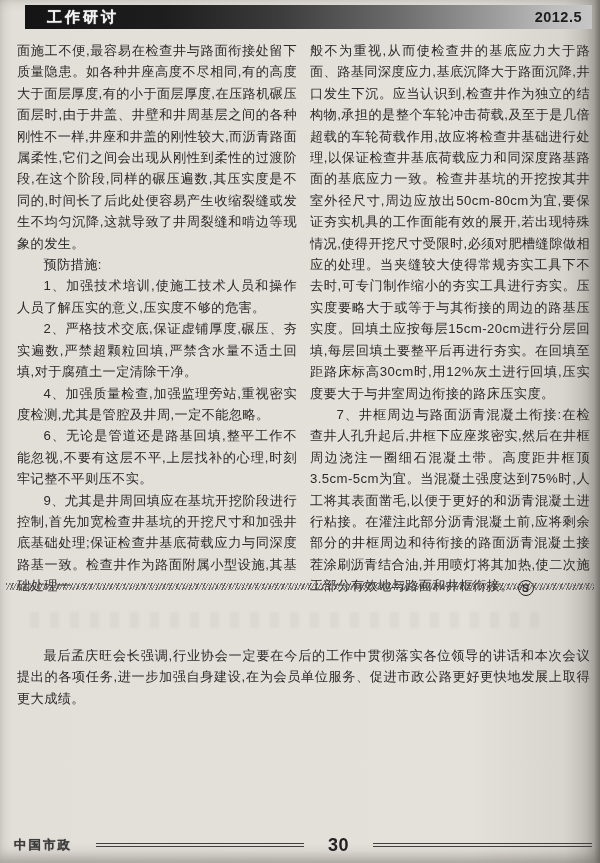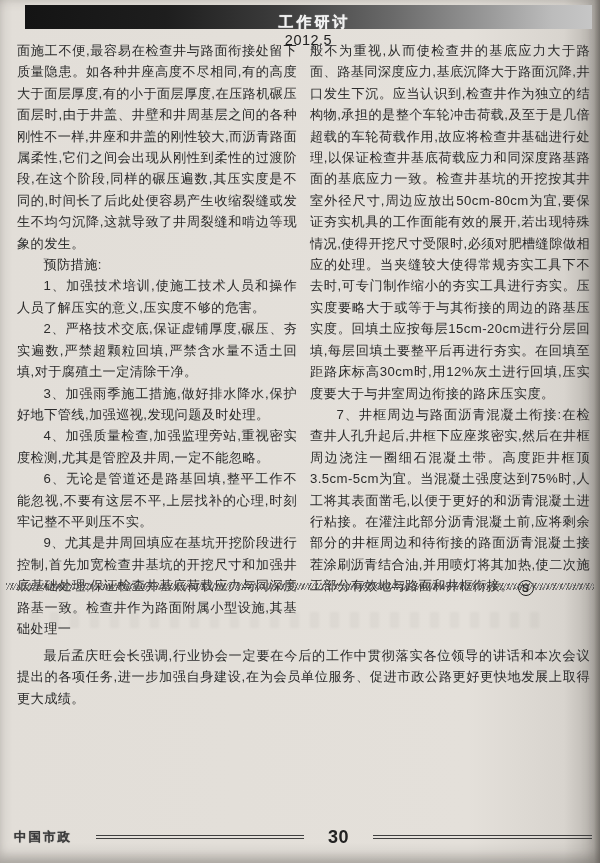--- a/index.html
+++ b/index.html
@@ -15,28 +15,28 @@
     background:linear-gradient(to right,#e2ded8 0%,#e4e0da 78%,#d8d4ce 94%,#b9b5af 99%,#8f8b85 100%),
                #e2ded8;
     box-shadow:inset 0 -8px 12px rgba(60,55,50,.25), inset -8px 0 12px rgba(60,55,50,.2);
     color:#2b2b2b;
   }
   
   .banner{
     position:absolute;left:25px;right:8px;top:5px;height:24px;
     background:linear-gradient(to right,#141414 0%,#1e1e1e 25%,#3c3c3c 45%,#6a6a6a 65%,#9a9a9a 82%,#bcbcbc 93%,#c6c6c6 100%);
     display:flex;align-items:center;justify-content:space-between;
-    padding:8px 10px;box-sizing:border-box;flex-direction:column;
+    padding:0 10px;box-sizing:border-box;
   }
   .banner-title{
     color:#f2f2f2;font-weight:bold;font-size:15px;letter-spacing:3px;
     text-shadow:0 0 1px #fff;
     padding-left:12px;
   }
-  .banner-issue{color:#1d1d1d;font-size:14.5px;font-weight:normal;letter-spacing:.5px;}
+  .banner-issue{color:#1d1d1d;font-size:14.5px;font-weight:bold;letter-spacing:.5px;}
   
   .cols{
     position:absolute;left:17px;right:10px;
     display:flex;gap:13px;
   }
   .a1{top:40px;}
   .a2{top:645px;}
   .col{flex:1 1 0;min-width:0;text-align:justify;}
   .col p{
     margin:0;
@@ -64,21 +64,21 @@
     opacity:.85;
   }
   
   .ghost{
     position:absolute;left:30px;right:60px;top:612px;height:16px;
     background:repeating-linear-gradient(90deg,rgba(110,108,104,.12) 0 9px,transparent 9px 20px);
     filter:blur(1.2px);opacity:.5;
   }
   
   .footer{
-    position:absolute;left:14px;right:8px;bottom:17px;height:18px;
+    position:absolute;left:14px;right:8px;bottom:9px;height:18px;
     display:flex;align-items:center;gap:24px;
   }
   .logo{
     font-size:12.5px;font-weight:bold;color:#3a3a3a;letter-spacing:2px;
     text-shadow:0 0 1px #6a6a6a;white-space:nowrap;
   }
   .rule{
     height:4px;border-top:1.4px solid #3f3f3f;border-bottom:1.4px solid #3f3f3f;
     box-sizing:border-box;
   }
@@ -95,21 +95,20 @@
     <span class="banner-title">工作研讨</span>
     <span class="banner-issue">2012.5</span>
   </div>
 
   <div class="cols a1">
     <div class="col">
       <p class="noindent">面施工不便,最容易在检查井与路面衔接处留下质量隐患。如各种井座高度不尽相同,有的高度大于面层厚度,有的小于面层厚度,在压路机碾压面层时,由于井盖、井壁和井周基层之间的各种刚性不一样,井座和井盖的刚性较大,而沥青路面属柔性,它们之间会出现从刚性到柔性的过渡阶段,在这个阶段,同样的碾压遍数,其压实度是不同的,时间长了后此处便容易产生收缩裂缝或发生不均匀沉降,这就导致了井周裂缝和啃边等现象的发生。</p>
       <p>预防措施:</p>
       <p>1、加强技术培训,使施工技术人员和操作人员了解压实的意义,压实度不够的危害。</p>
       <p>2、严格技术交底,保证虚铺厚度,碾压、夯实遍数,严禁超颗粒回填,严禁含水量不适土回填,对于腐殖土一定清除干净。</p>
-      <p>3、加强雨季施工措施,做好排水降水,保护好地下管线,加强巡视,发现问题及时处理。</p>
       <p>4、加强质量检查,加强监理旁站,重视密实度检测,尤其是管腔及井周,一定不能忽略。</p>
       <p>6、无论是管道还是路基回填,整平工作不能忽视,不要有这层不平,上层找补的心理,时刻牢记整不平则压不实。</p>
       <p>9、尤其是井周回填应在基坑开挖阶段进行控制,首先加宽检查井基坑的开挖尺寸和加强井底基础处理;保证检查井基底荷载应力与同深度路基一致。检查井作为路面附属小型设施,其基础处理一</p>
     </div>
     <div class="col">
       <p class="noindent">般不为重视,从而使检查井的基底应力大于路面、路基同深度应力,基底沉降大于路面沉降,井口发生下沉。应当认识到,检查井作为独立的结构物,承担的是整个车轮冲击荷载,及至于是几倍超载的车轮荷载作用,故应将检查井基础进行处理,以保证检查井基底荷载应力和同深度路基路面的基底应力一致。检查井基坑的开挖按其井室外径尺寸,周边应放出50cm-80cm为宜,要保证夯实机具的工作面能有效的展开,若出现特殊情况,使得开挖尺寸受限时,必须对肥槽缝隙做相应的处理。当夹缝较大使得常规夯实工具下不去时,可专门制作缩小的夯实工具进行夯实。压实度要略大于或等于与其衔接的周边的路基压实度。回填土应按每层15cm-20cm进行分层回填,每层回填土要整平后再进行夯实。在回填至距路床标高30cm时,用12%灰土进行回填,压实度要大于与井室周边衔接的路床压实度。</p>
       <p><span>7、井框周边与路面沥青混凝土衔接:在检查井人孔升起后,井框下应座浆密实,然后在井框周边浇注一圈细石混凝土带。高度距井框顶3.5cm-5cm为宜。当混凝土强度达到75%时,人工将其表面凿毛,以便于更好的和沥青混凝土进行粘接。在灌注此部分沥青混凝土前,应将剩余部分的井框周边和待衔接的路面沥青混凝土接茬涂刷沥青结合油,并用喷灯将其加热,使二次施工部分有效地与路面和井框衔接。</span><span class="endmark">S</span></p>
     </div>
   </div>
 

